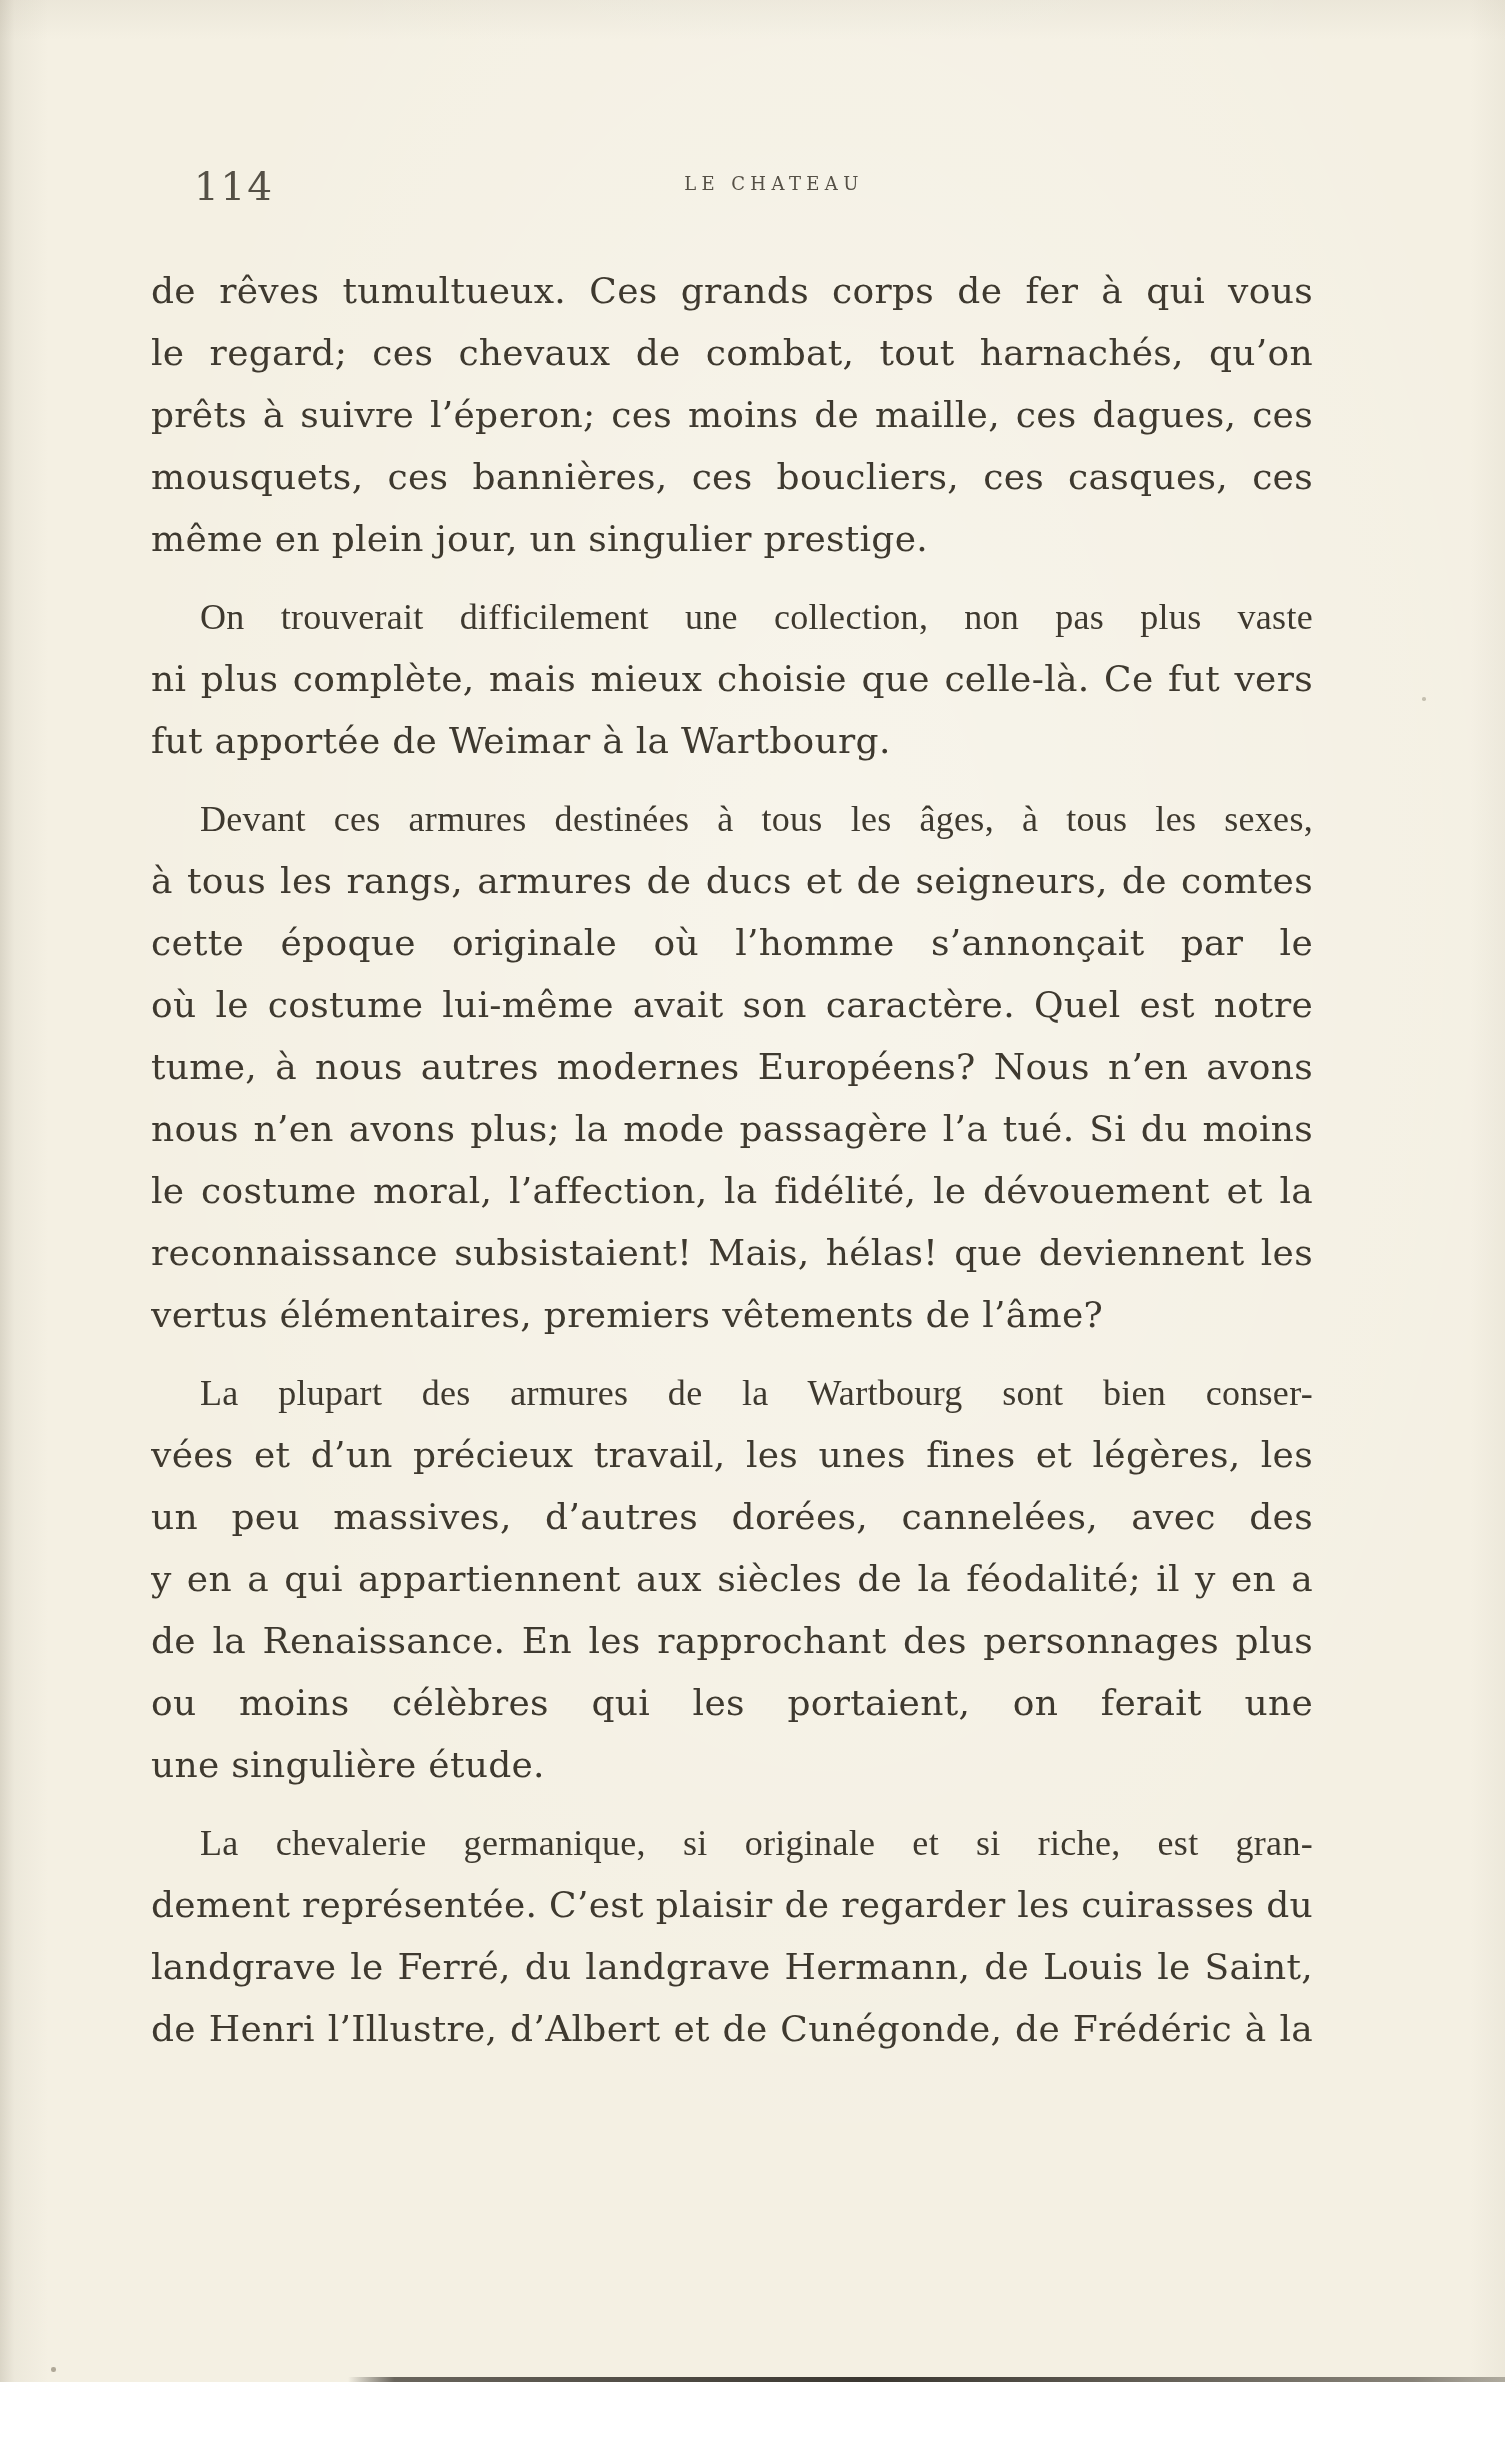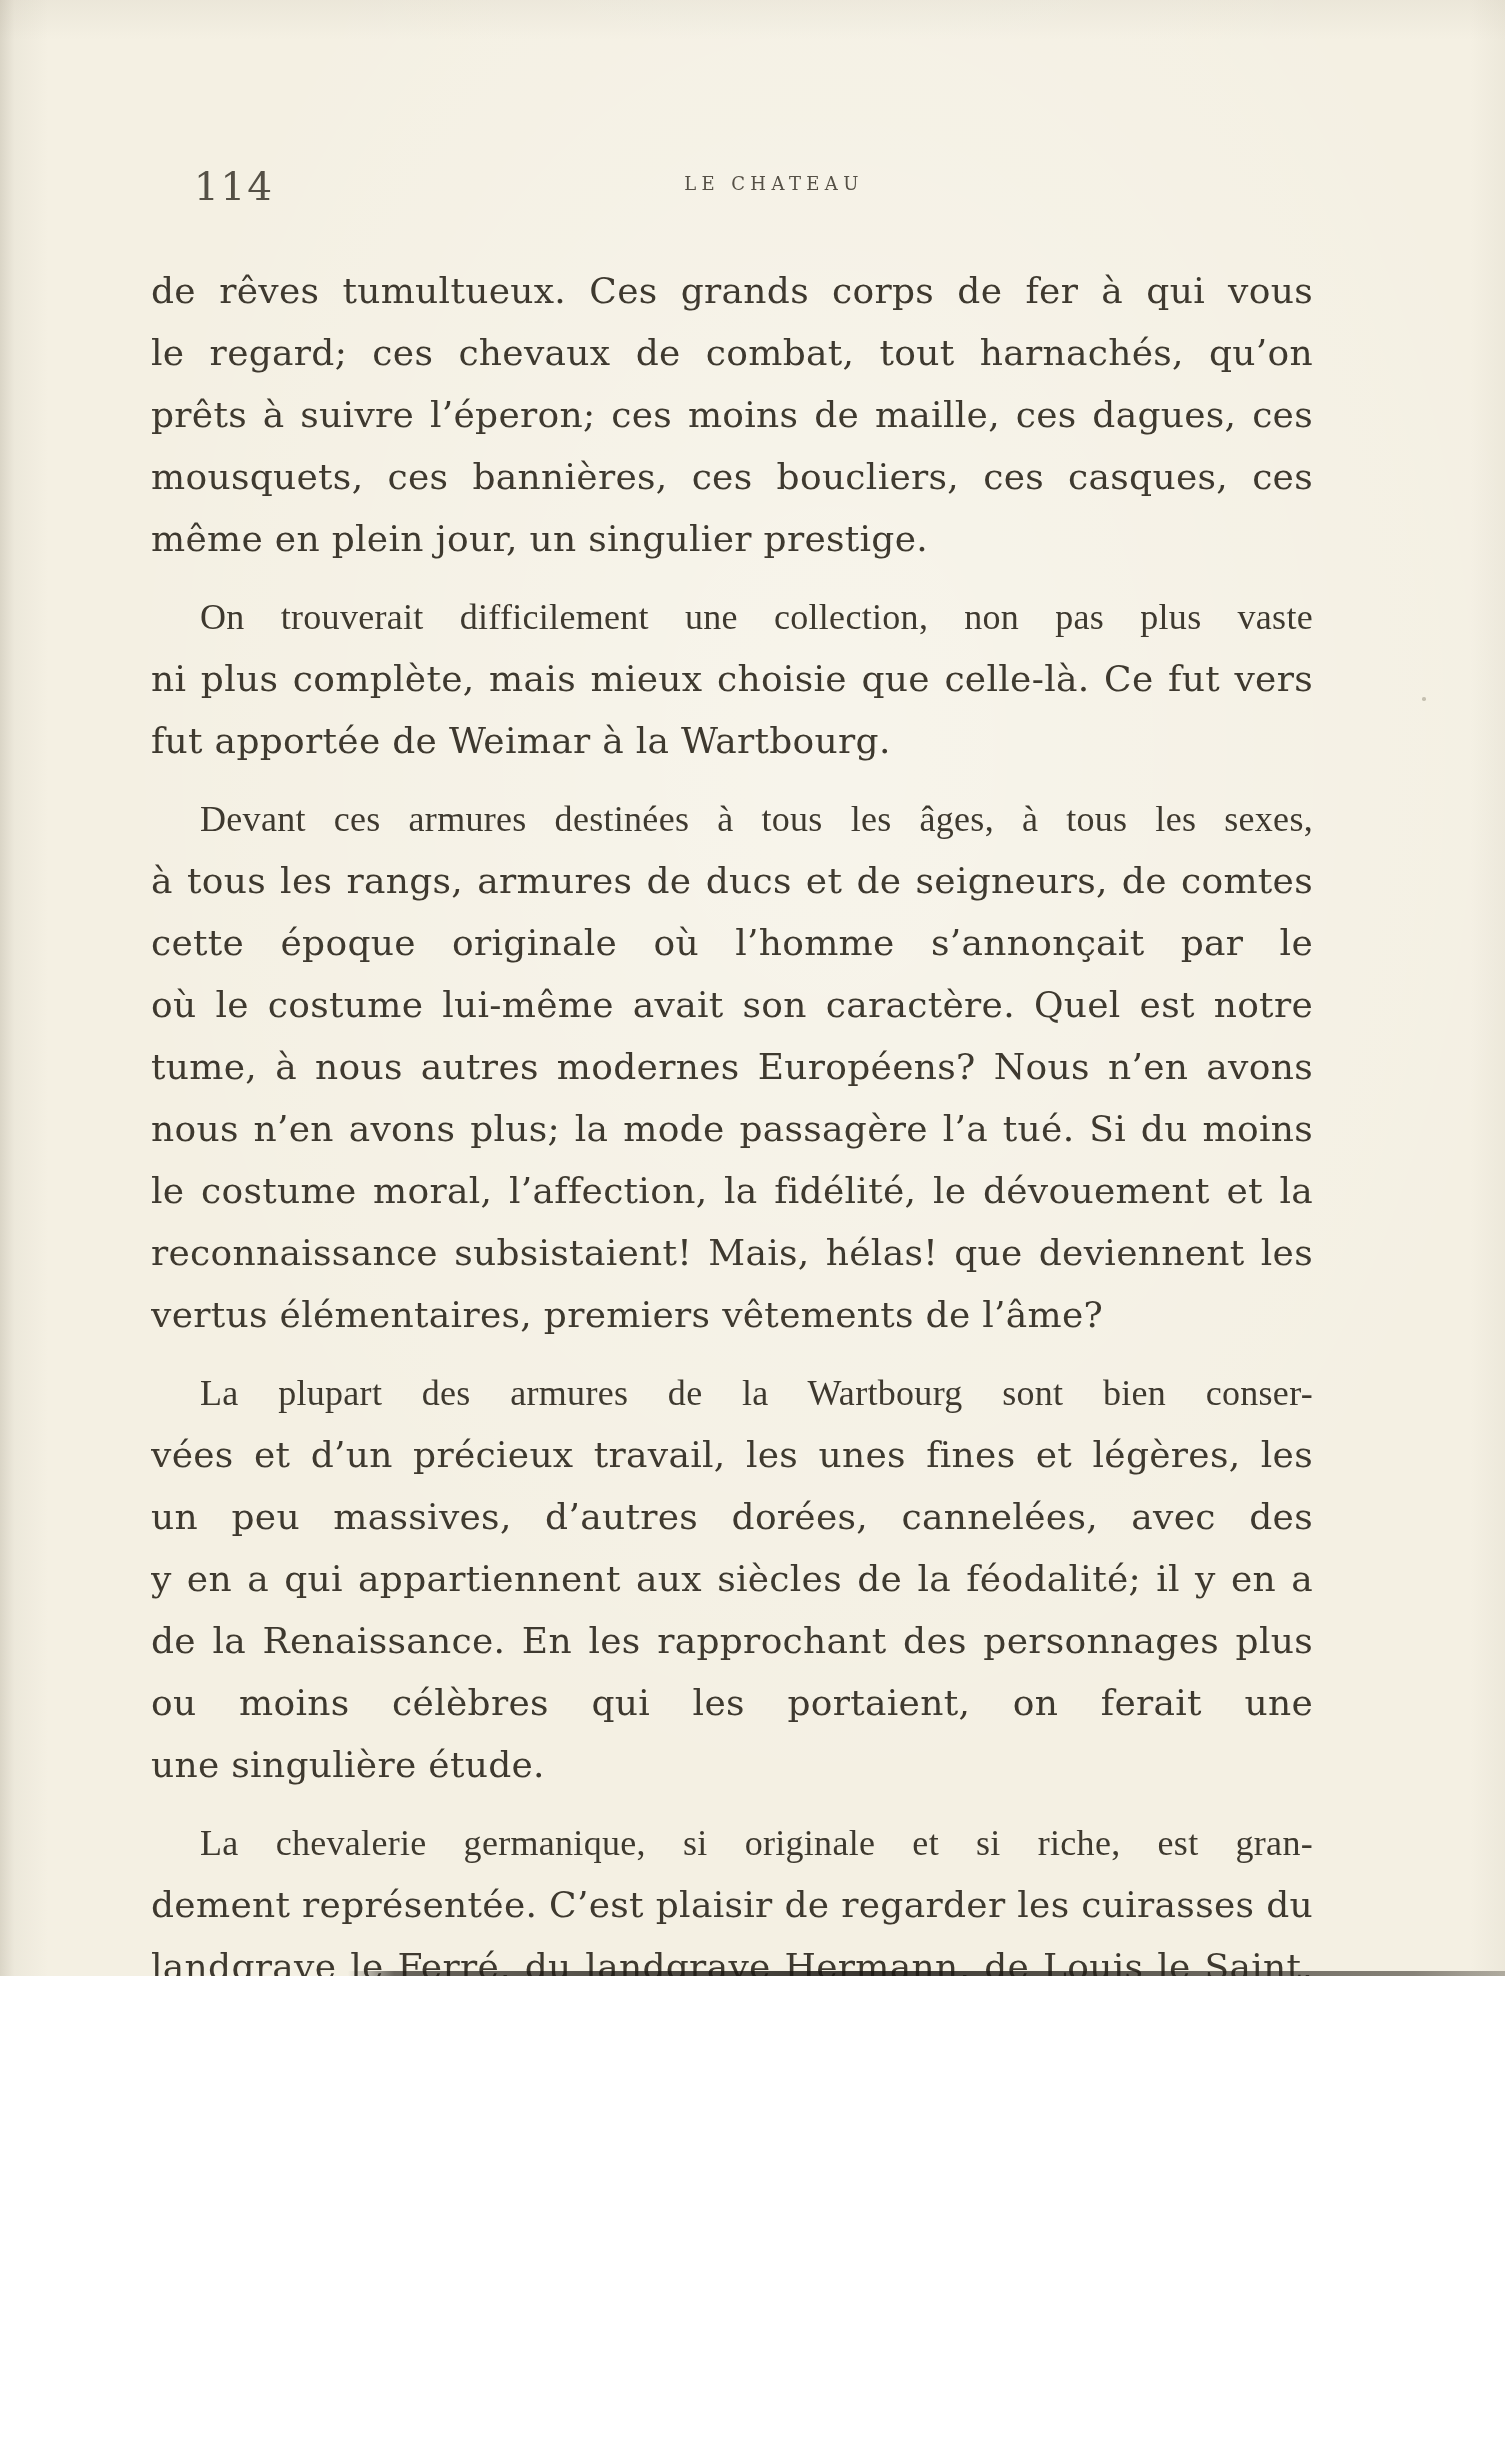--- a/index.html
+++ b/index.html
@@ -4,21 +4,21 @@
 <style>
   html, body { margin: 0; padding: 0; }
   :root {
     --paper: #f4f0e3;
     --ink: #3e392f;
     --header_ink: #555046;
   }
   .page {
     position: relative;
     width: 1506px;
-    height: 1976px;
+    height: 2382px;
     overflow: hidden;
     background:
       radial-gradient(ellipse at 55% 38%, rgba(255,255,255,0.30), rgba(255,255,255,0) 62%),
       linear-gradient(90deg, rgba(115,105,85,0.20) 0px, rgba(115,105,85,0.06) 14.4px, rgba(115,105,85,0) 49px),
       linear-gradient(270deg, rgba(170,160,140,0.10) 0px, rgba(170,160,140,0) 36px),
       linear-gradient(180deg, rgba(160,150,130,0.10) 0px, rgba(160,150,130,0) 40px),
       var(--paper);
     font-family: "DejaVu Serif", "Liberation Serif", serif;
     color: var(--ink);
   }

